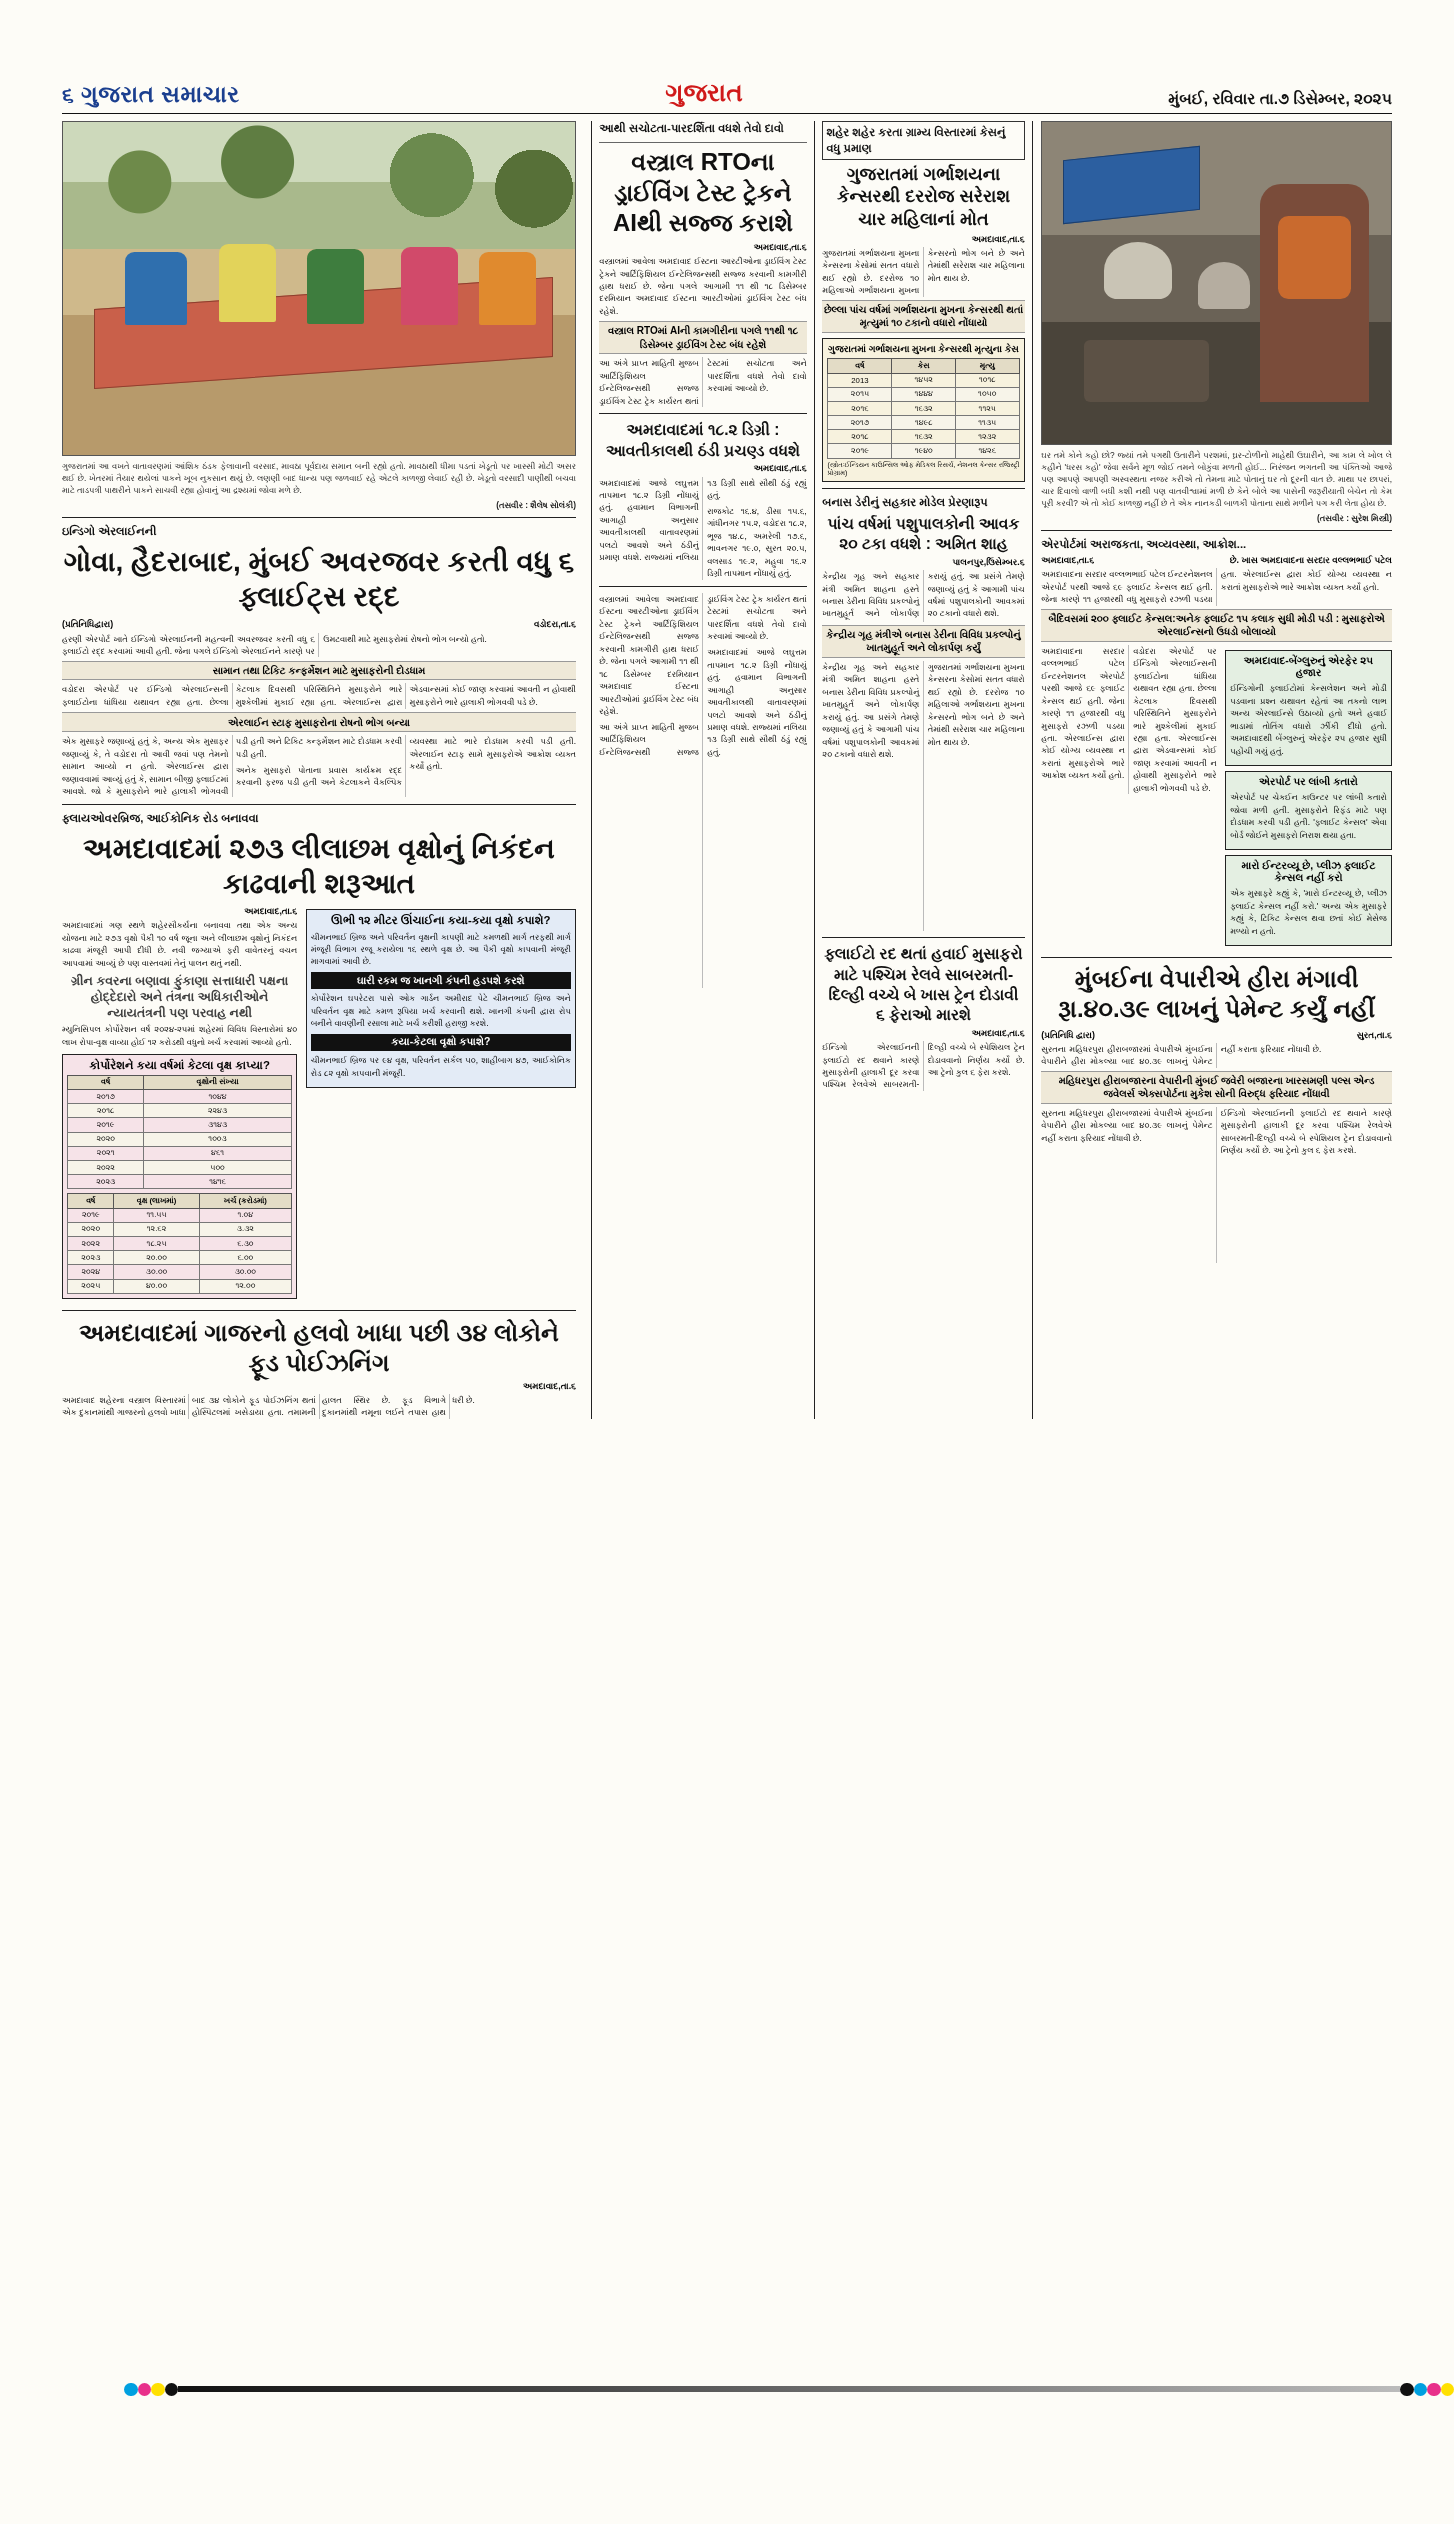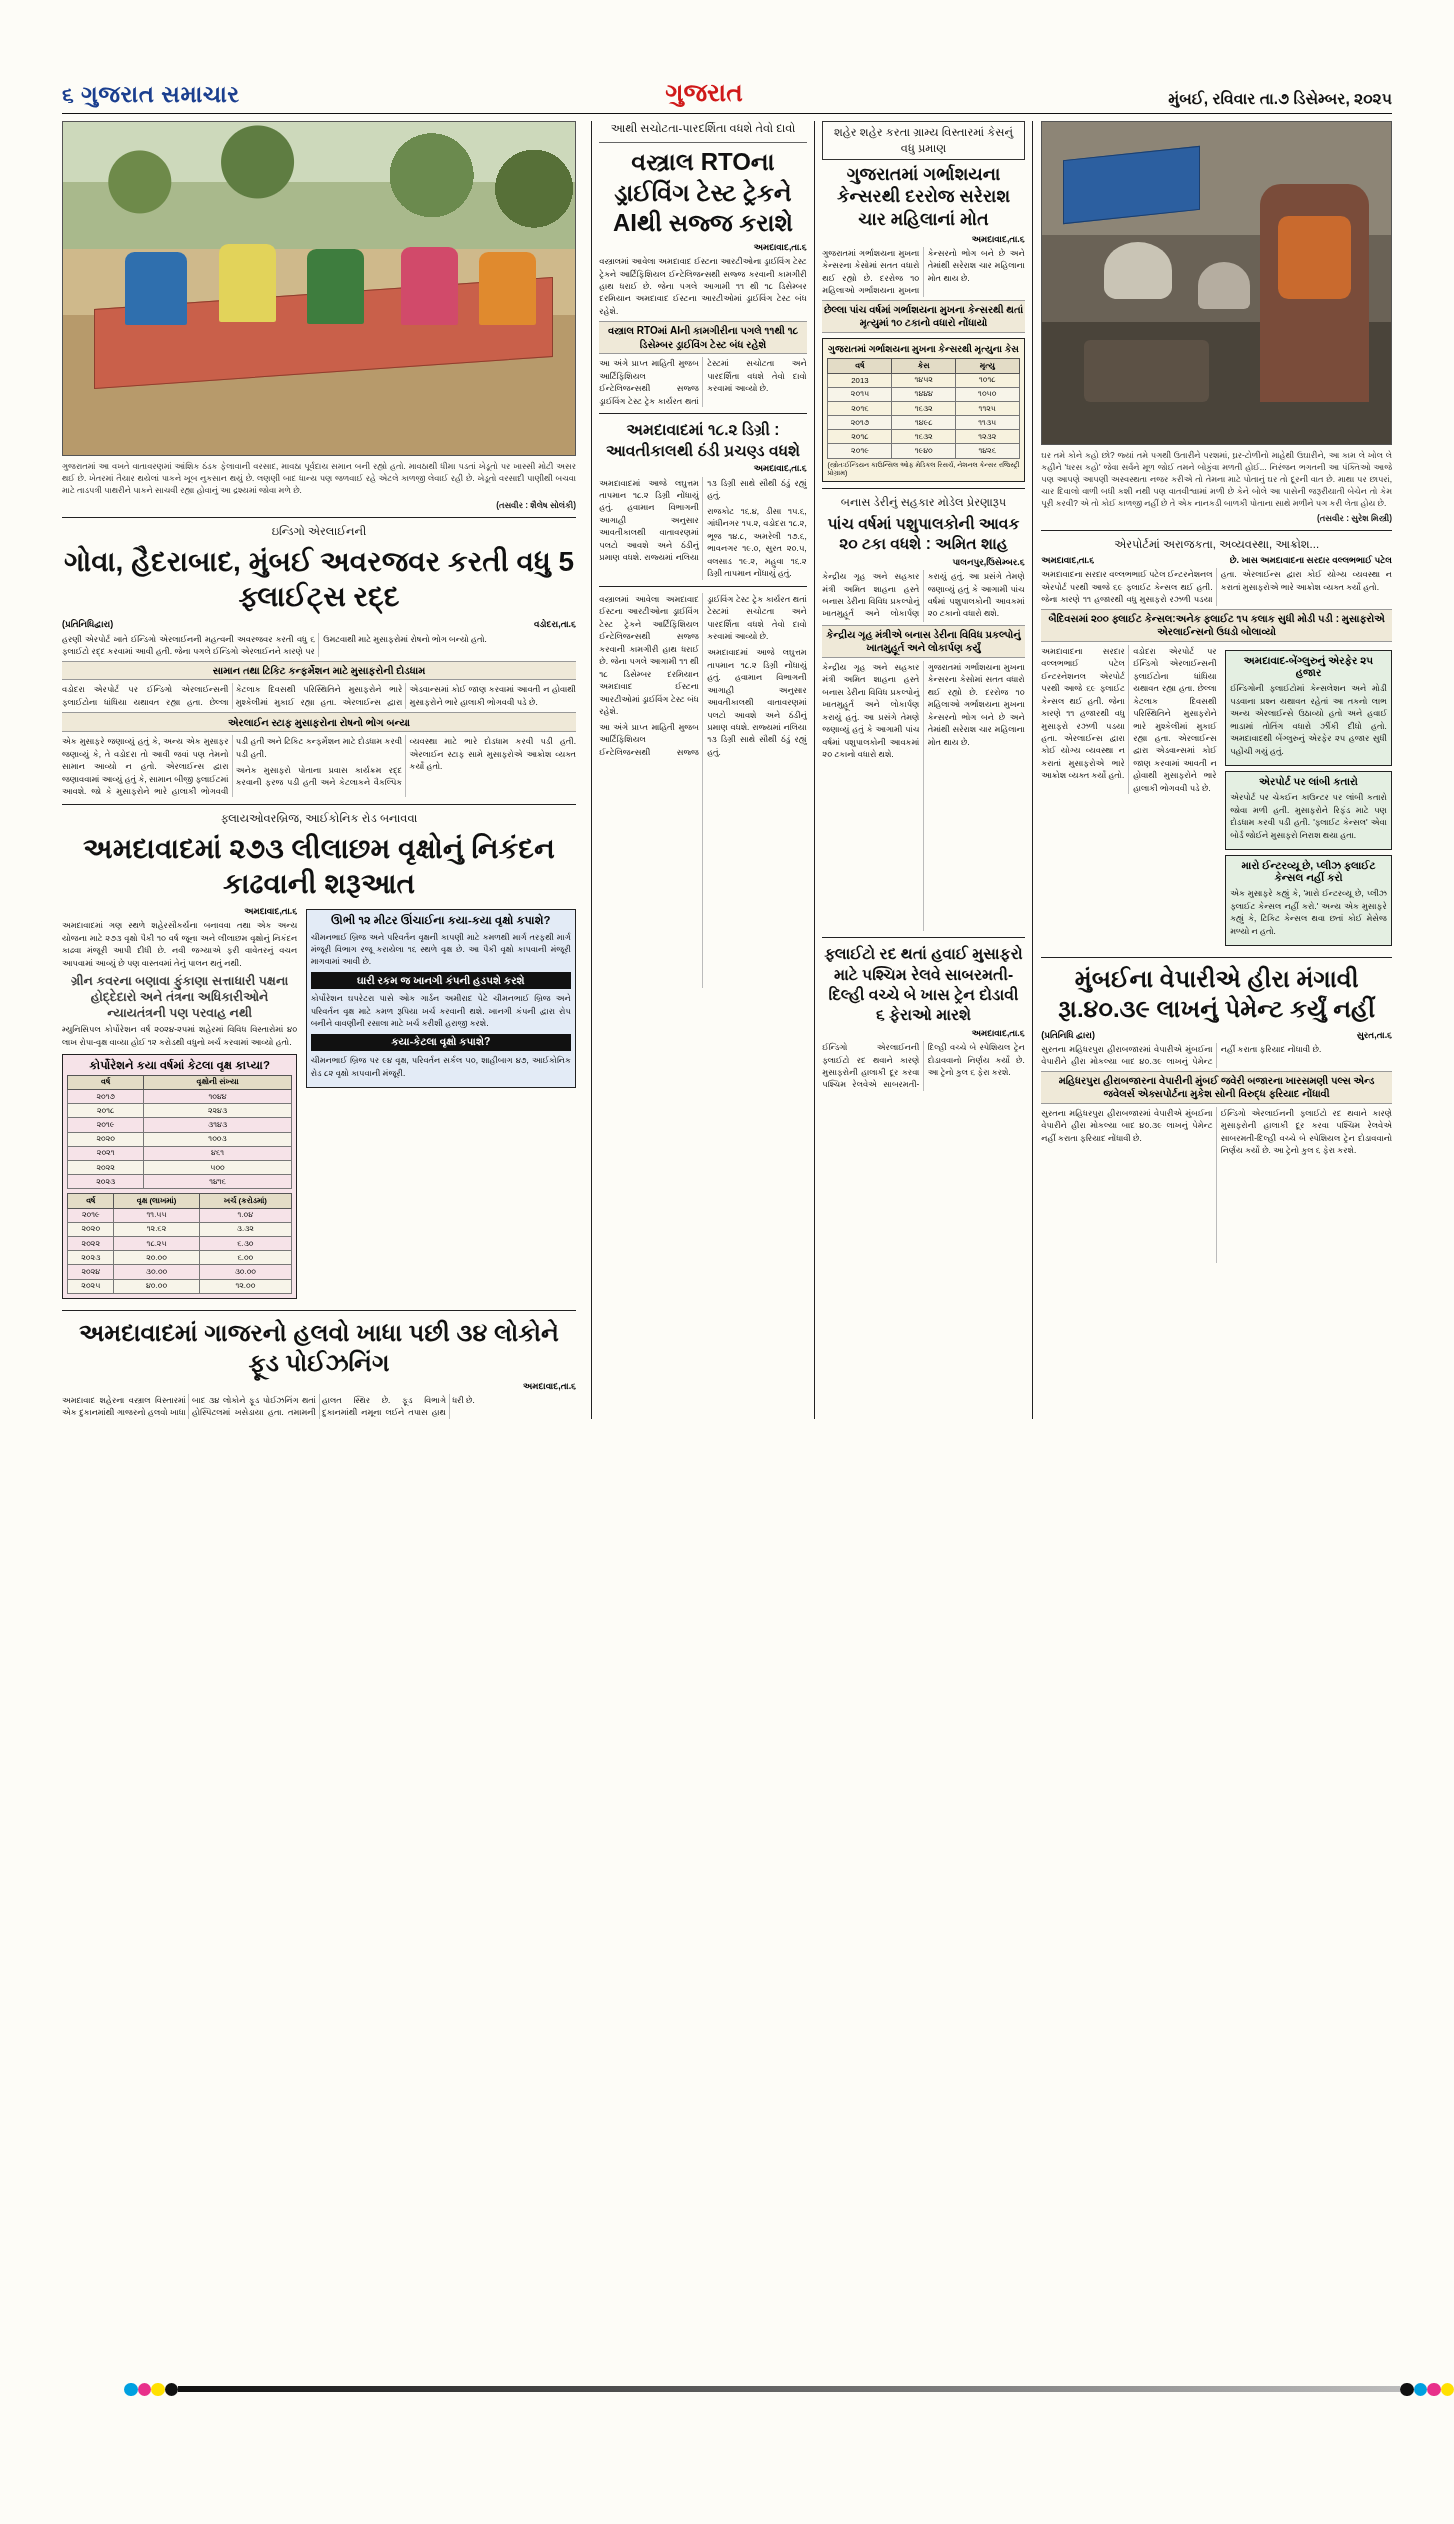--- a/index.html
+++ b/index.html
@@ -24,21 +24,21 @@
   .c2{width:223px;padding:0 7.3px;border-right:1px solid #222;}
   .c3{width:218px;padding:0 7.3px;border-right:1px solid #222;}
   .c4{width:359px;padding-left:8.3px;}
   .rule{border-top:1px solid #222;margin:6.2px 0;}
   .rule-thin{border-top:0.5px solid #666;margin:4.2px 0;}
   .dbl{border-top:1.6px double #222;margin:6.2px 0;}
   
   .photo{position:relative;overflow:hidden;border:0.5px solid #555;}
   .cap{font-size:8.3px;line-height:1.45;color:#222;margin-top:3.1px;text-align:justify;}
   
-  .kicker{font-size:11.4px;text-align:center;font-weight:normal;color:#111;line-height:1.4;}
+  .kicker{font-size:11.4px;text-align:left;font-weight:bold;color:#111;line-height:1.4;}
   .kicker-box{border:0.5px solid #333;padding:2.1px 3.1px;display:inline-block;}
   h1.head{font-size:28px;line-height:1.25;margin:4.2px 0 3.1px;font-weight:bold;color:#111;}
   h2.head{font-size:24px;line-height:1.28;margin:3.1px 0;font-weight:bold;color:#111;}
   h3.head{font-size:15.6px;line-height:1.3;margin:2.6px 0;font-weight:bold;color:#111;}
   h4.head{font-size:12.5px;line-height:1.3;margin:2.1px 0;font-weight:bold;color:#404040;}
   .subline{font-size:10px;font-weight:bold;line-height:1.35;text-align:center;
     background:#efe9d8;border-top:0.5px solid #999;border-bottom:0.5px solid #999;padding:2.1px 1.6px;margin:3.1px 0;}
   .byline{font-size:8.8px;font-weight:bold;text-align:right;margin:2.1px 0;}
   p.txt{font-size:8.3px;line-height:1.5;text-align:justify;margin:0 0 3.6px;
     text-justify:inter-word;hyphens:auto;}
@@ -98,21 +98,21 @@
         <div style="position:absolute;left:244px;top:127px;width:57px;height:75px;background:#3e7d3e;border-radius:9.4px 9.4px 2.1px 2.1px;"></div>
         <div style="position:absolute;left:338px;top:125px;width:57px;height:78px;background:#d14a6a;border-radius:9.4px 9.4px 2.1px 2.1px;"></div>
         <div style="position:absolute;left:416px;top:130px;width:57px;height:73px;background:#e08a2e;border-radius:9.4px 9.4px 2.1px 2.1px;"></div>
       </div>
       <div class="cap">ગુજરાતમાં આ વખતે વાતાવરણમાં આંશિક ઠંડક ફેલાવાની વરસાદ, માવઠા પૂર્વદાય સમાન બની રહ્યો હતો. માવઠાથી ધીમા પડતાં ખેડૂતો પર ખાસ્સી મોટી અસર થઈ છે. ખેતરમાં તૈયાર થયેલાં પાકને ખૂબ નુકસાન થયું છે. લણણી બાદ ધાન્ય પણ જળવાઈ રહે એટલે કાળજી લેવાઈ રહી છે. ખેડૂતો વરસાદી પાણીથી બચવા માટે તાડપત્રી પાથરીને પાકને સાચવી રહ્યા હોવાનું આ દ્રશ્યમાં જોવા મળે છે.</div>
       <div class="cap" style="text-align:right;font-weight:bold;">(તસવીર : શૈલેષ સોલંકી)</div>
 
       <div class="dbl"></div>
 
       <div class="kicker">ઇન્ડિગો એરલાઈનની</div>
-      <h1 class="head center">ગોવા, હૈદરાબાદ, મુંબઈ અવરજવર કરતી વધુ 5 ફ્લાઈટ્સ રદ્દ</h1>
+      <h1 class="head center">ગોવા, હૈદરાબાદ, મુંબઈ અવરજવર કરતી વધુ ૬ ફ્લાઈટ્સ રદ્દ</h1>
       <div style="display:flex;justify-content:space-between;">
         <span class="byline">(પ્રતિનિધિદ્વારા)</span>
         <span class="byline">વડોદરા,તા.૬</span>
       </div>
       <div class="twocol">
         <p class="txt">હરણી એરપોર્ટ ખાતે ઈન્ડિગો એરલાઈનની મહત્વની અવરજવર કરતી વધુ ૬ ફ્લાઈટો રદ્દ કરવામાં આવી હતી. જેના પગલે ઈન્ડિગો એરલાઈનને કારણે પર ઉમટવાથી માટે મુસાફરોમાં રોષનો ભોગ બન્યો હતો.</p>
       </div>
       <div class="subline">સામાન તથા ટિકિટ કન્ફર્મેશન માટે મુસાફરોની દોડધામ</div>
       <div class="threecol">
         <p class="txt">વડોદરા એરપોર્ટ પર ઈન્ડિગો એરલાઈન્સની ફ્લાઈટોના ધાંધિયા યથાવત રહ્યા હતા. છેલ્લા કેટલાક દિવસથી પરિસ્થિતિને મુસાફરોને ભારે મુશ્કેલીમાં મુકાઈ રહ્યા હતા. એરલાઈન્સ દ્વારા એડવાન્સમાં કોઈ જાણ કરવામાં આવતી ન હોવાથી મુસાફરોને ભારે હાલાકી ભોગવવી પડે છે.</p>

